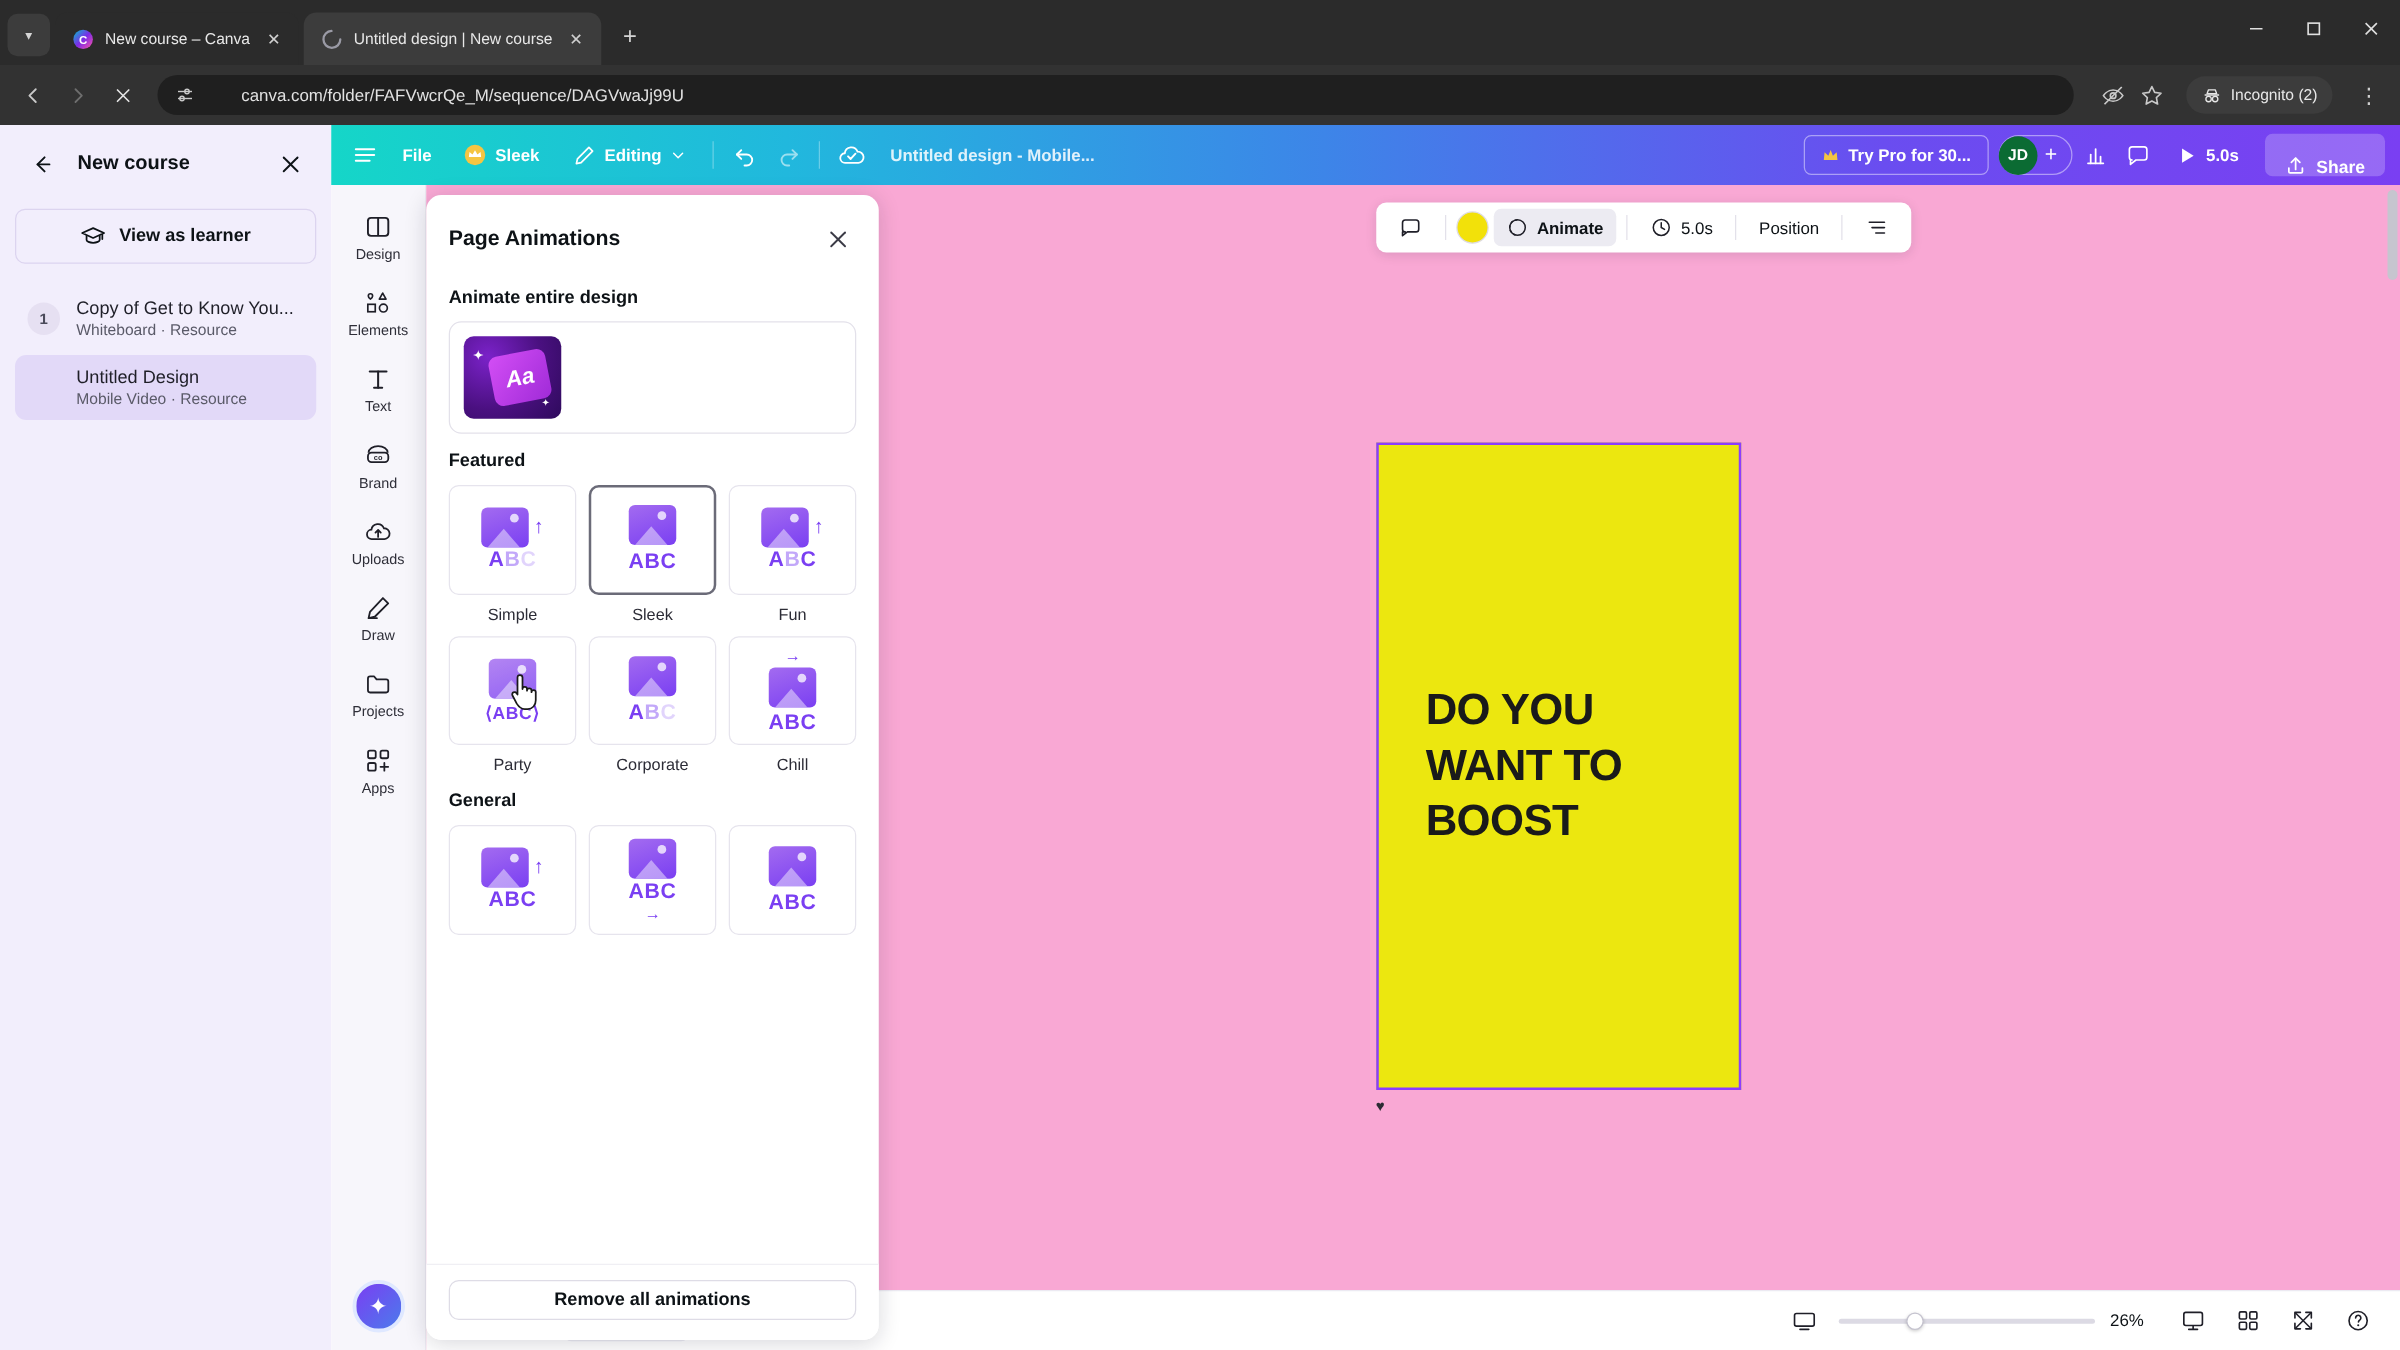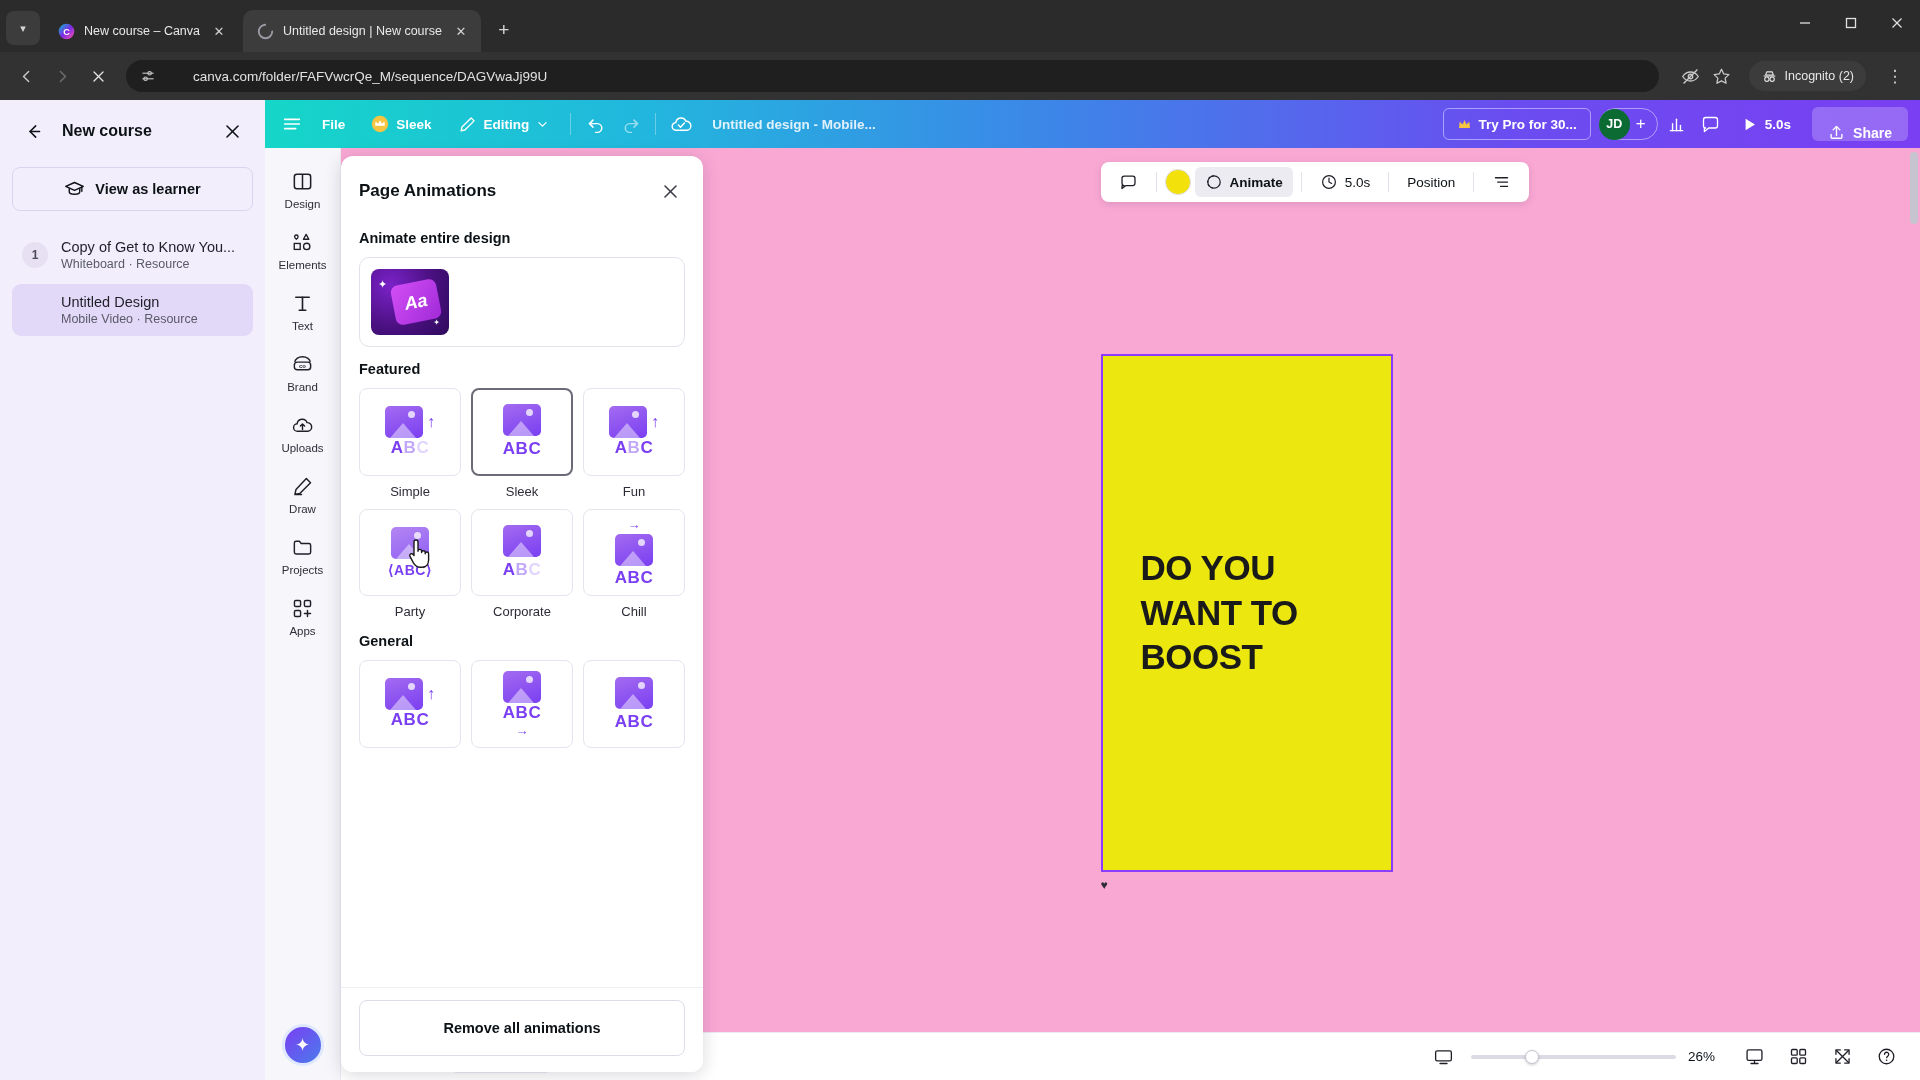--- a/index.html
+++ b/index.html
@@ -237,21 +237,21 @@
   .ph-img::before {
     content:''; position:absolute; right:8px; top:5px; width:7px;height:7px;
     border-radius:50%; background:rgba(255,255,255,.75);
   }
   .abc { font-size: 17px; font-weight: 700; color: #7a3ff2; letter-spacing: .5px; }
   .abc .fade1 { opacity: .45; } .abc .fade2 { opacity: .22; }
   .arrow-up { color: #7a3ff2; font-size: 16px; position: absolute; }
 
   .remove-wrap { padding: 12px 18px 16px; flex: 0 0 auto; border-top: 1px solid #f0eff4; background:#fff; }
   .remove-btn {
-    width: 100%; height: 56px; border: 1px solid #dedce6; border-radius: 8px;
+    width: 100%; height: 32px; border: 1px solid #dedce6; border-radius: 8px;
     background: #fff; font-size: 14.5px; font-weight: 700; color: #0d1216;
     display: flex; align-items: center; justify-content: center;
   }
 
   
   .canvas-area {
     flex: 1; background: #f9a8d4; position: relative; display: flex;
     flex-direction: column; align-items: center; min-width: 0;
   }
   .float-toolbar {

